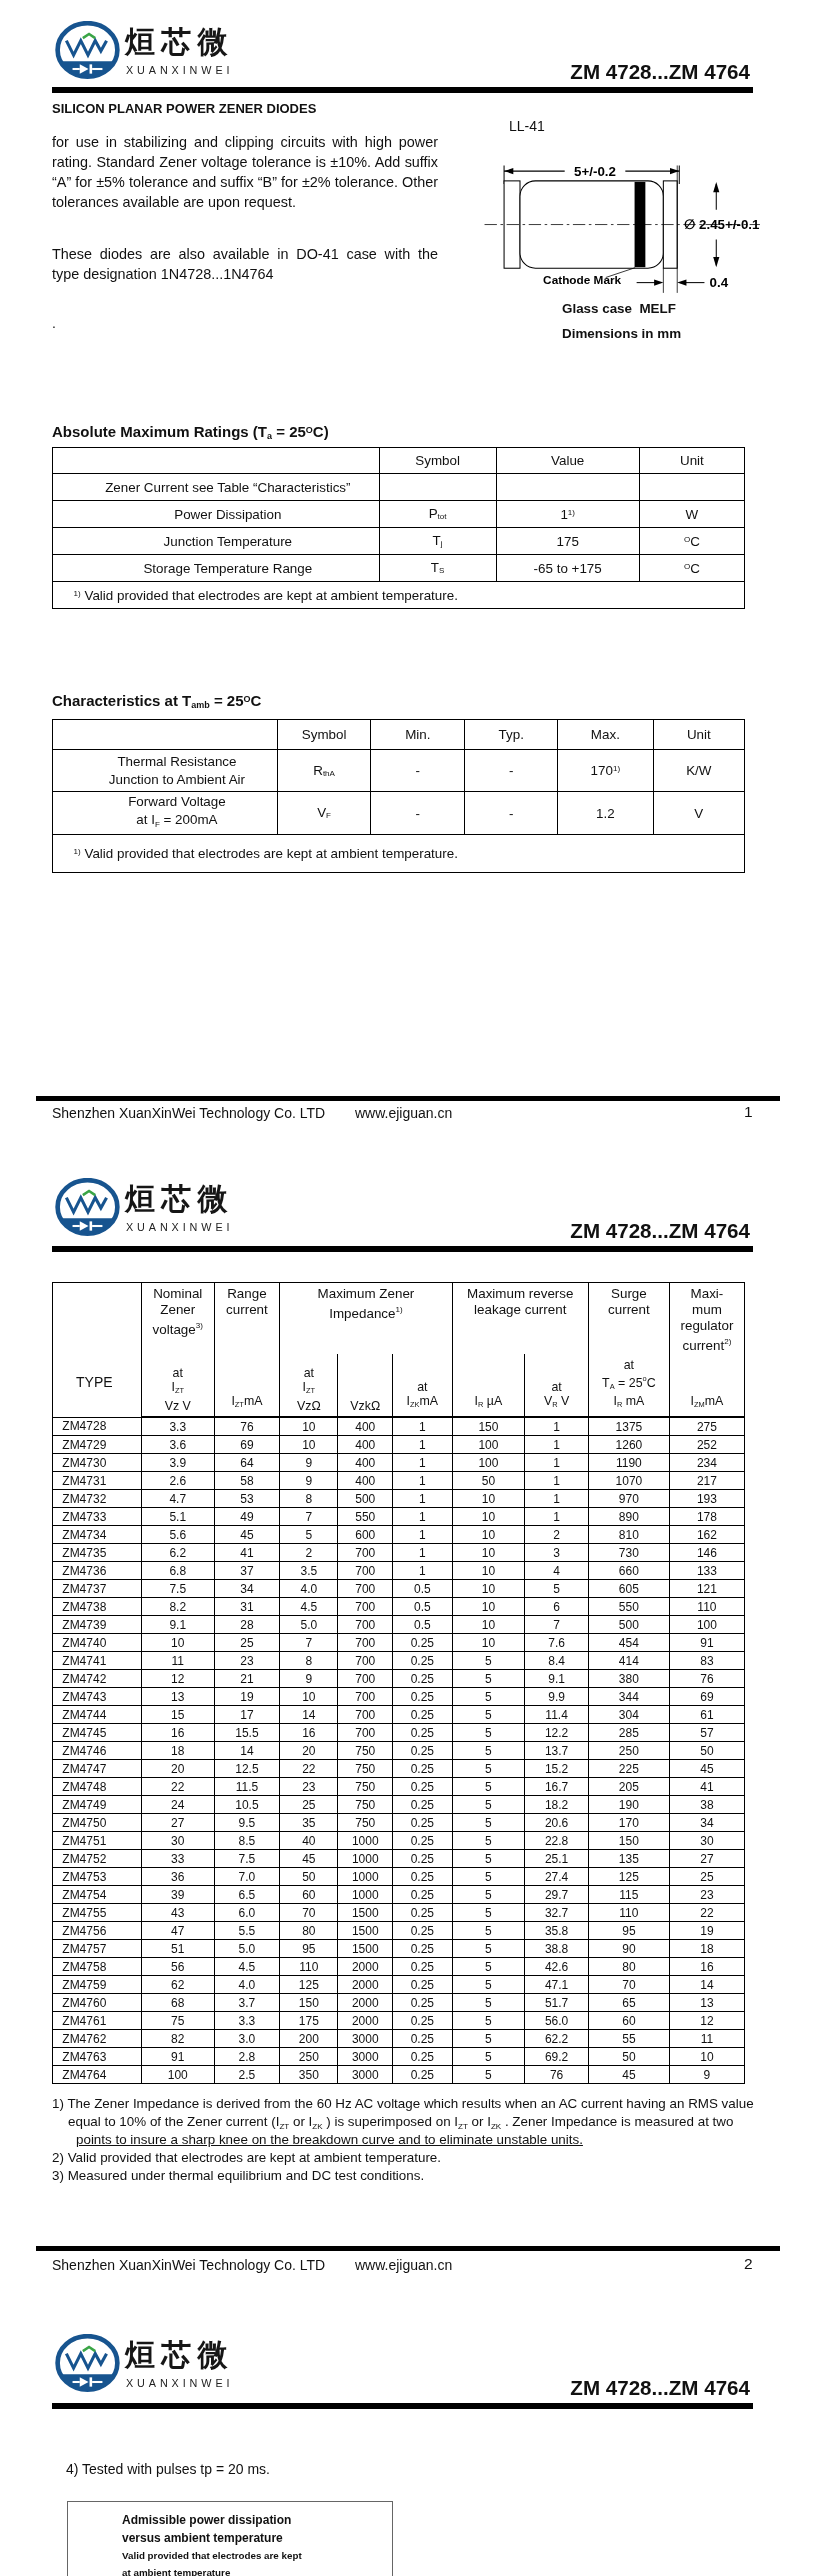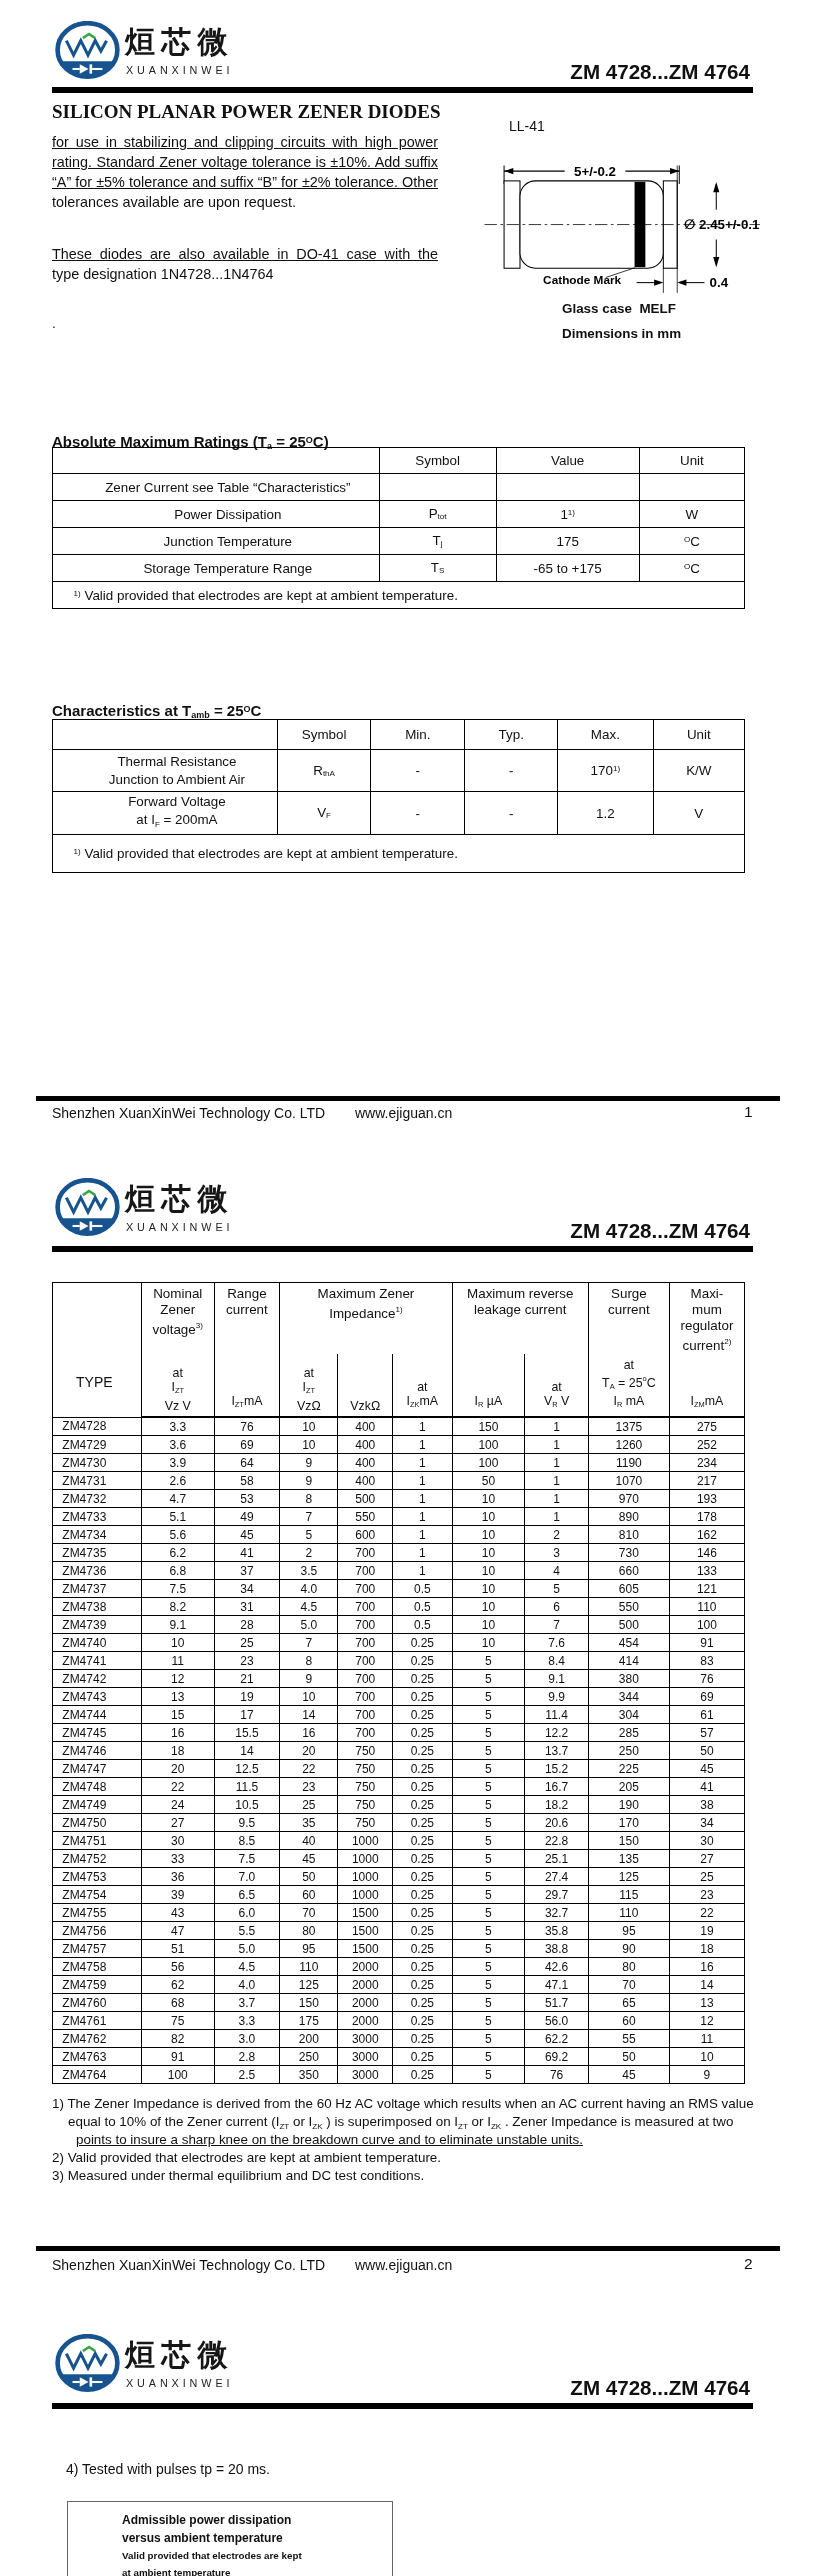--- a/index.html
+++ b/index.html
@@ -11,27 +11,27 @@
   sup{font-size:60%;vertical-align:40%;}
   .rule{background:#000;height:5.7px;}
   .frule{background:#000;height:5.2px;}
 
   
   .logo{width:185px;height:63px;}
   .logo-cn{position:absolute;left:71px;top:1px;font-size:30px;font-weight:bold;color:#161616;letter-spacing:6.2px;white-space:nowrap;}
   .logo-latin{position:absolute;left:72px;top:43px;font-size:10.8px;color:#222;letter-spacing:3.9px;white-space:nowrap;}
 
   .part-range{font-size:20.6px;font-weight:bold;text-align:right;width:289px;white-space:nowrap;}
-  .page-title{font-size:19px;font-weight:bold;white-space:nowrap;font-family:Liberation Serif, serif;}
+  .page-title{font-size:13px;font-weight:bold;white-space:nowrap;}
   .pkg-code{font-size:14px;}
   .para{width:386px;font-size:14.4px;line-height:20px;}
-  .jline{text-align:justify;text-align-last:justify;text-decoration:underline;}
+  .jline{text-align:justify;text-align-last:justify;}
   .nline{text-align:left;}
 
-  .sec-head{font-size:15px;font-weight:bold;white-space:nowrap;margin-top:10px;}
+  .sec-head{font-size:15px;font-weight:bold;white-space:nowrap;}
 
   table{border-collapse:collapse;table-layout:fixed;}
   table.dt{border:1.5px solid #000;}
   .dt th,.dt td{border:1px solid #000;border-top-width:1.5px;border-bottom-width:1.5px;
                 font-size:13.4px;font-weight:normal;text-align:center;vertical-align:middle;
                 padding:0;color:#111;}
   .dt .param{text-align:center;padding-left:24px;}
   .dt .p2{line-height:17.5px;}
   .dt .foot{text-align:left;padding-left:20.6px;font-size:13.4px;}
   .dt tr.hrow th{font-size:13.4px;}

